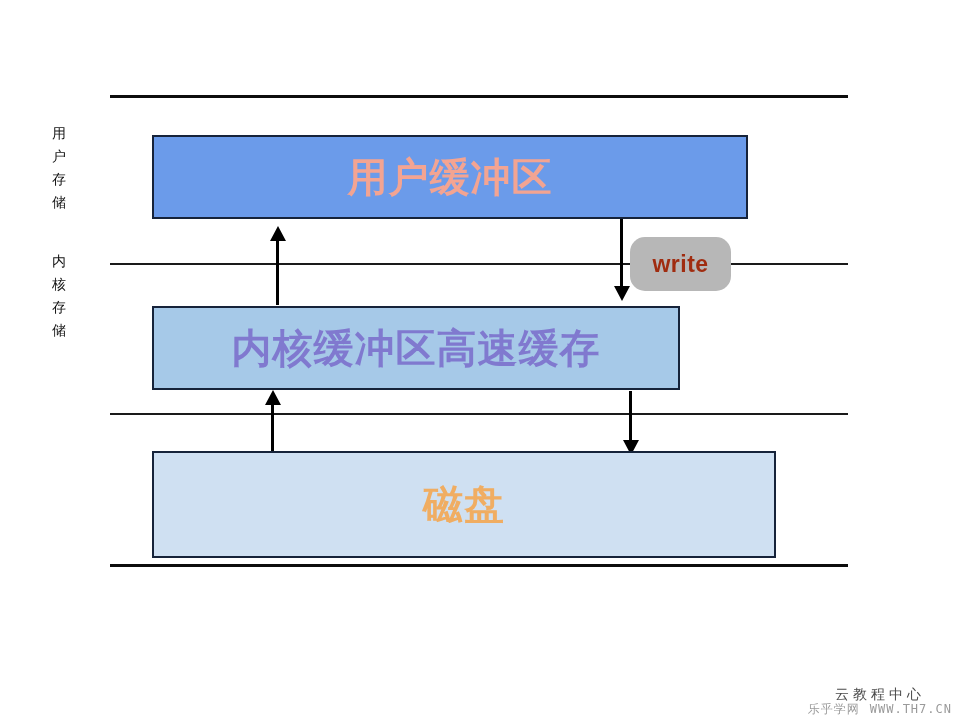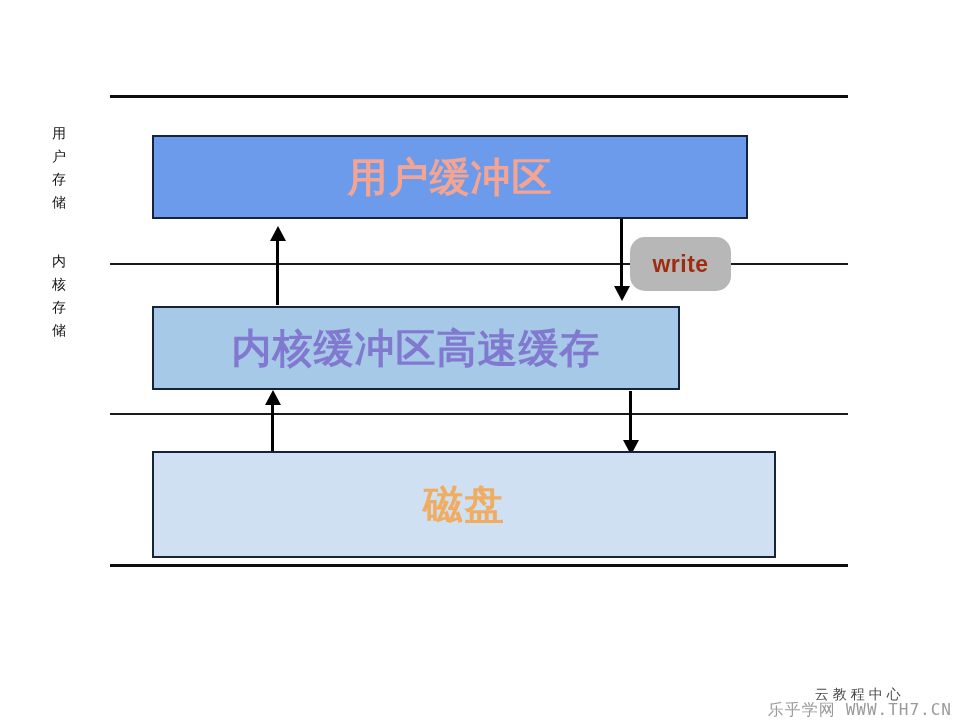--- a/index.html
+++ b/index.html
@@ -121,21 +121,21 @@
     text-align: center;
     user-select: none;
   }
   #watermark .wm-main {
     font-size: 14px;
     color: #4a4a4a;
     letter-spacing: 4px;
     line-height: 18px;
   }
   #watermark .wm-sub {
-    font-size: 16px;
+    font-size: 12px;
     color: #9a9a9a;
     letter-spacing: 1px;
     line-height: 13px;
     font-family: "DejaVu Sans Mono", monospace;
   }
   #watermark .wm-sub .wm-url {
     margin-left: 10px;
   }
 </style>
 </head>

